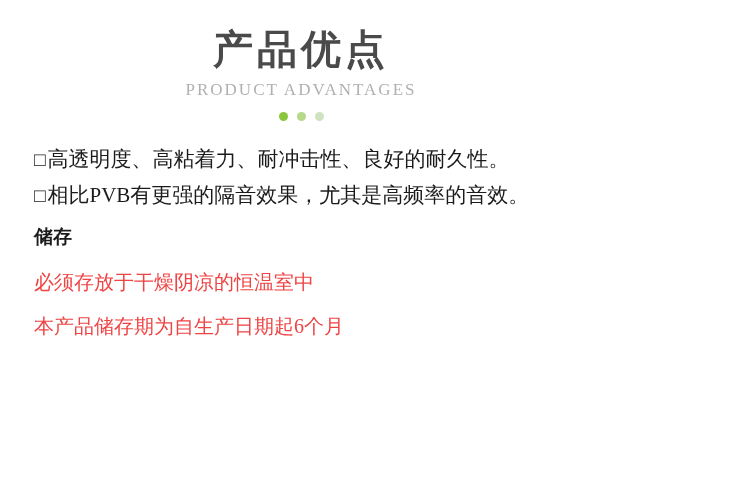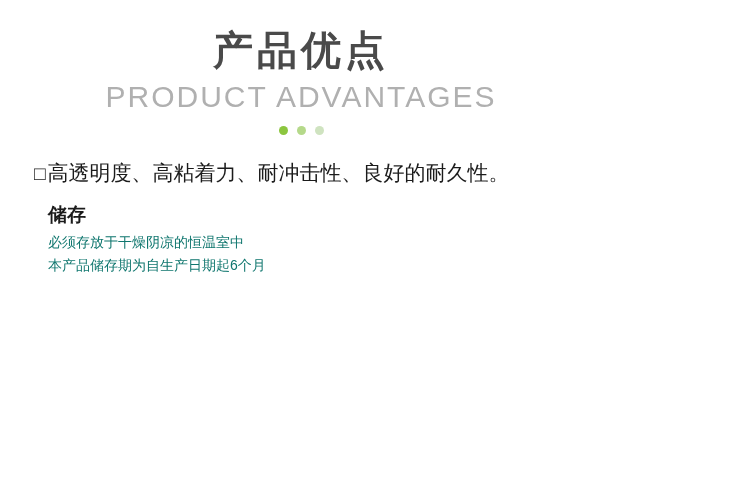--- a/index.html
+++ b/index.html
@@ -11,35 +11,36 @@
     height: 500px;
     background: #ffffff;
     font-family: "Liberation Sans", sans-serif;
     overflow: hidden;
   }
   .page {
     position: relative;
     width: 602px;
     height: 500px;
     box-sizing: border-box;
+    font-family: Liberation Serif, serif;
   }
   .header {
     text-align: center;
     padding-top: 26px;
   }
   .title-cn {
     font-size: 40px;
     font-weight: bold;
     color: #4a4a4a;
     letter-spacing: 4px;
     line-height: 1.2;
     margin: 0;
   }
   .title-en {
-    font-size: 30px;
+    font-size: 17px;
     color: #b0b0b0;
     letter-spacing: 2px;
     margin: 6px 0 0 0;
     font-weight: normal;
   }
   .dots {
     margin-top: 12px;
     display: flex;
     justify-content: center;
     gap: 9px;
@@ -64,34 +65,35 @@
     line-height: 1.72;
     white-space: nowrap;
     letter-spacing: 0px;
   }
   .box-mark {
     font-size: 19px;
     margin-right: 2px;
     color: #1b1b1b;
   }
   .storage-block {
-    padding: 0 48px;
+    padding: 0 34px;
     margin-top: 8px;
   }
   .storage-title {
     font-size: 19px;
     font-weight: bold;
     color: #1b1b1b;
     line-height: 1.7;
   }
   .storage-line {
-    font-size: 14px;
-    color: #0f766e;
+    font-size: 20px;
+    color: #ef4444;
     line-height: 1.62;
     white-space: nowrap;
+    margin-top: 12px;
   }
 </style>
 </head>
 <body>
 
 <div class="page">
 
   <div class="header">
     <div class="title-cn">产品优点</div>
     <div class="title-en">PRODUCT ADVANTAGES</div>
@@ -99,20 +101,23 @@
       <span class="dot dot-1"></span>
       <span class="dot dot-2"></span>
       <span class="dot dot-3"></span>
     </div>
   </div>
 
   <div class="body-list">
     <div class="adv-line">
       <span class="box-mark">□</span><span>高透明度、高粘着力、耐冲击性、良好的耐久性。</span>
     </div>
+    <div class="adv-line">
+      <span class="box-mark">□</span><span>相比PVB有更强的隔音效果，尤其是高频率的音效。</span>
+    </div>
   </div>
 
   <div class="storage-block">
     <div class="storage-title">储存</div>
     <div class="storage-line">必须存放于干燥阴凉的恒温室中</div>
     <div class="storage-line">本产品储存期为自生产日期起6个月</div>
   </div>
 
 </div>
 

